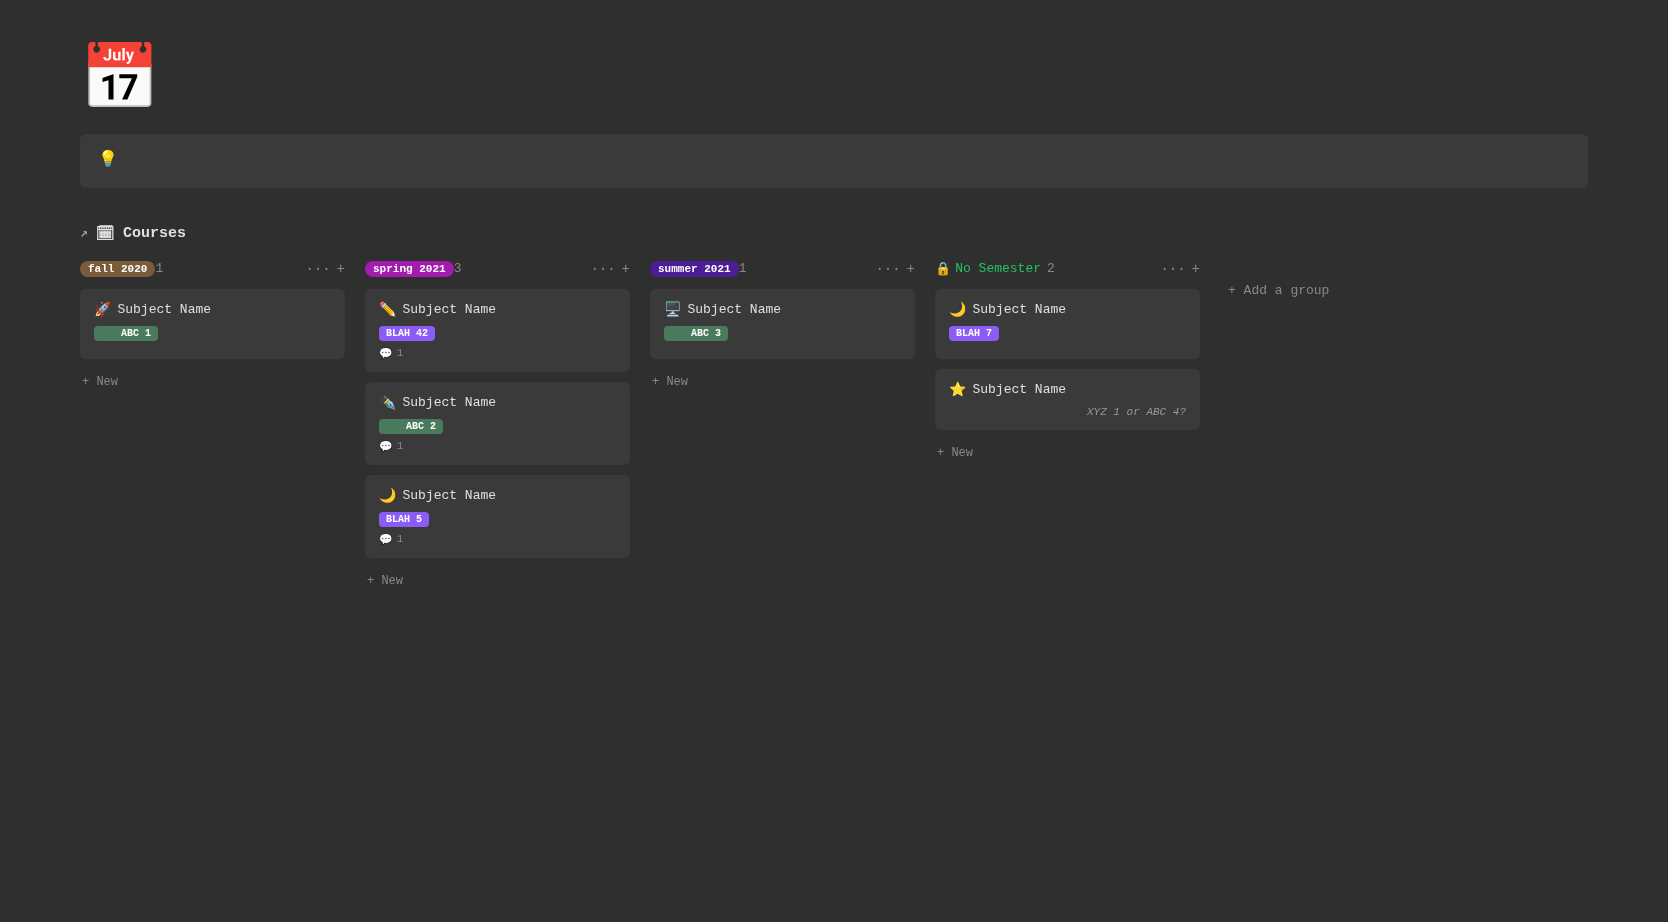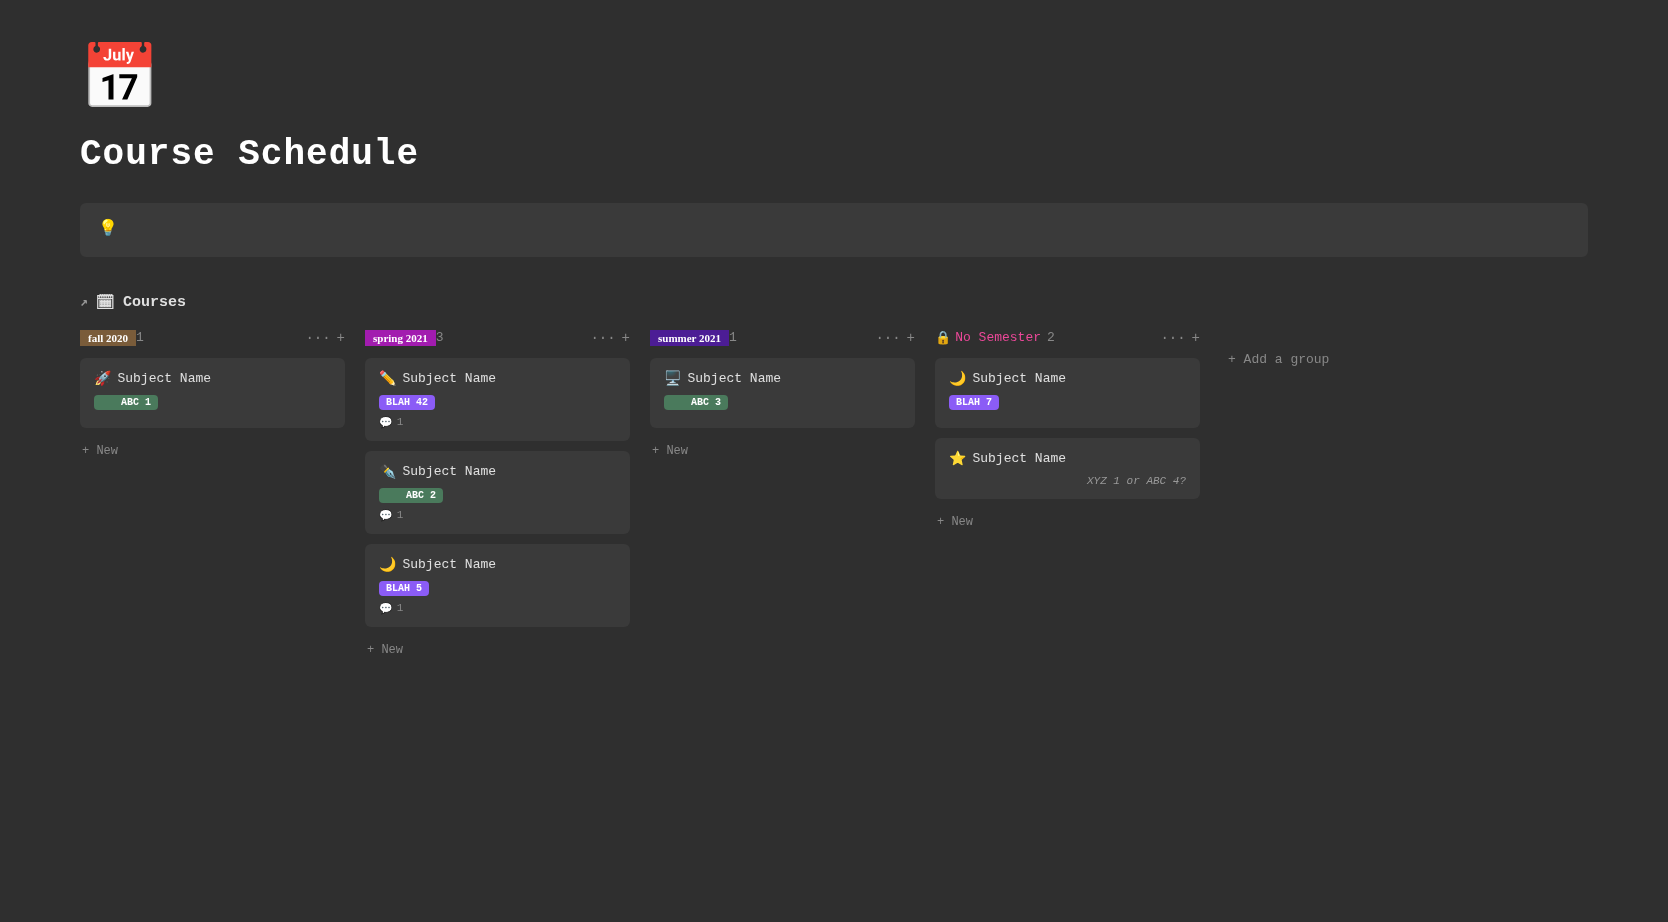--- a/index.html
+++ b/index.html
@@ -66,25 +66,25 @@
       align-items: flex-start;
       overflow-x: auto;
     }
     .kanban-column {
       min-width: 265px;
       width: 265px;
       flex-shrink: 0;
     }
     .column-tag {
       padding: 2px 8px;
-      border-radius: 0;
+      border-radius: 8px;
       font-size: 11px;
       font-weight: bold;
       color: #fff;
-      font-family: Liberation Serif, serif;
+      font-family: Liberation Mono, monospace;
     }
     .tag-fall { background-color: #7a5c3a; }
     .tag-spring { background-color: #a21caf; }
     .tag-summer { background-color: #4c1d95; }
     .column-count {
       font-size: 13px;
       color: #888;
     }
     .column-actions {
       display: flex;
@@ -149,21 +149,21 @@
       font-size: 12px;
       color: #888;
       cursor: pointer;
       padding: 6px 2px;
       display: flex;
       align-items: center;
       gap: 4px;
     }
     .no-semester-label {
       font-size: 13px;
-      color: #ec4899;
+      color: #22c55e;
       display: flex;
       align-items: center;
       gap: 6px;
     }
     .add-group {
       font-size: 13px;
       color: #888;
       cursor: pointer;
       padding: 4px 8px;
       display: flex;
@@ -179,21 +179,20 @@
       margin-bottom: 12px;
     }
   </style>
 </head>
 <body>
 
 <div class="page-container">
 
   <span class="page-icon">📅</span>
 
-  <h1 class="page-title">Course Schedule</h1>
 
   <div class="info-box">
     <span class="bulb">💡</span>
   </div>
 
   <div class="section-header">
     <span class="arrow-icon">↗</span>
     <span>🗓</span>
     <span>Courses</span>
   </div>

